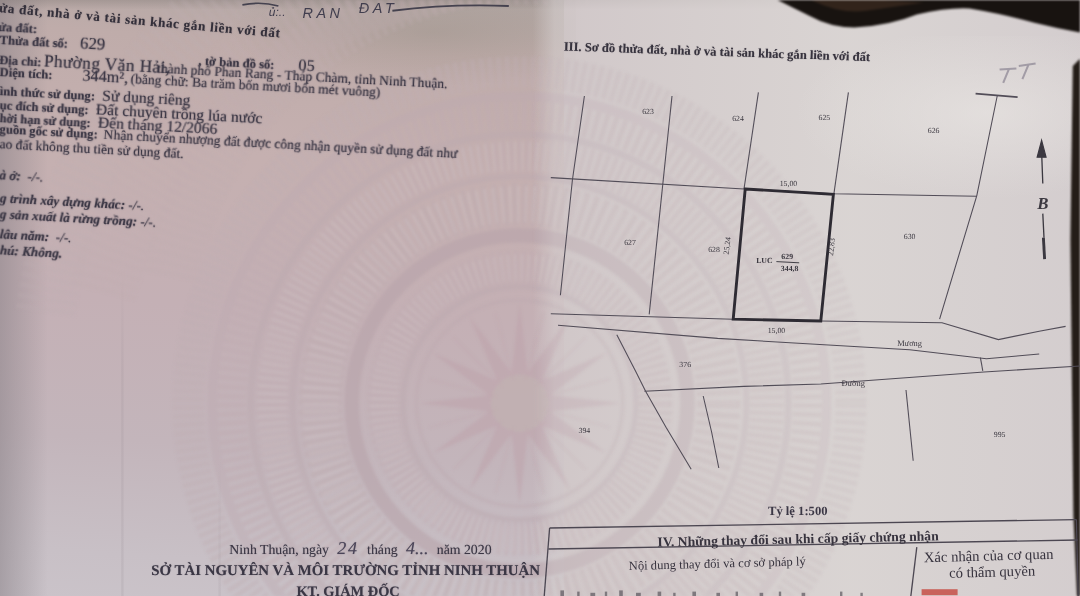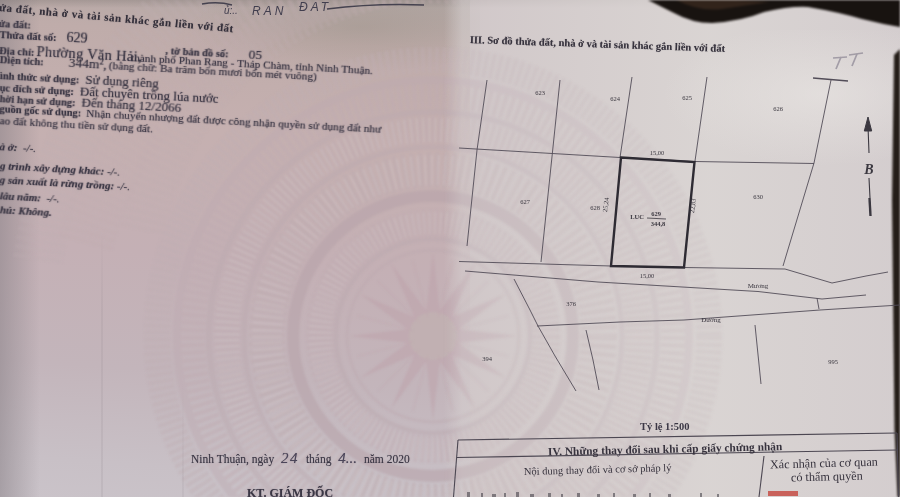--- a/index.html
+++ b/index.html
@@ -233,20 +233,21 @@
       <path d="M849,55 L863,53"></path>
         <path d="M857,54 L852,66"></path>
     </g>
   </svg>
 
   <div id="sig" class="abs" style="left:0;top:0;width:470px;height:500px;color:#3b3745;
     text-shadow:0 0 0.8px rgba(59,55,69,0.5);white-space:nowrap;filter:blur(0.25px);">
 
     <div class="abs" style="left:191px;top:450px;font-size:11.5px;">Ninh Thuận, ngày <span style="font-size:15px;font-style:italic;color:#4b4559;letter-spacing:1.5px;margin:4px 4px;">24</span> tháng <span style="font-size:15px;font-style:italic;color:#4b4559;margin:0 4px;">4...</span> năm 2020</div>
 
+    <div class="abs" style="left:126px;top:468px;font-weight:bold;font-size:12.4px;">SỞ TÀI NGUYÊN VÀ MÔI TRƯỜNG TỈNH NINH THUẬN</div>
 
     <div class="abs" style="left:247px;top:486px;font-weight:bold;font-size:12px;">KT. GIÁM ĐỐC</div>
   </div>
 
   <div class="abs" style="left:640px;top:421px;font-size:10.5px;color:#3b3745;font-weight:bold;">Tỷ lệ 1:500</div>
 
   <svg width="900" height="497" viewBox="0 0 900 497" id="tbl" font-family="Liberation Serif,serif">
     <g stroke="#4c4752" stroke-width="1.1" fill="none">
 
       <path d="M458,440 L897,433"></path>

